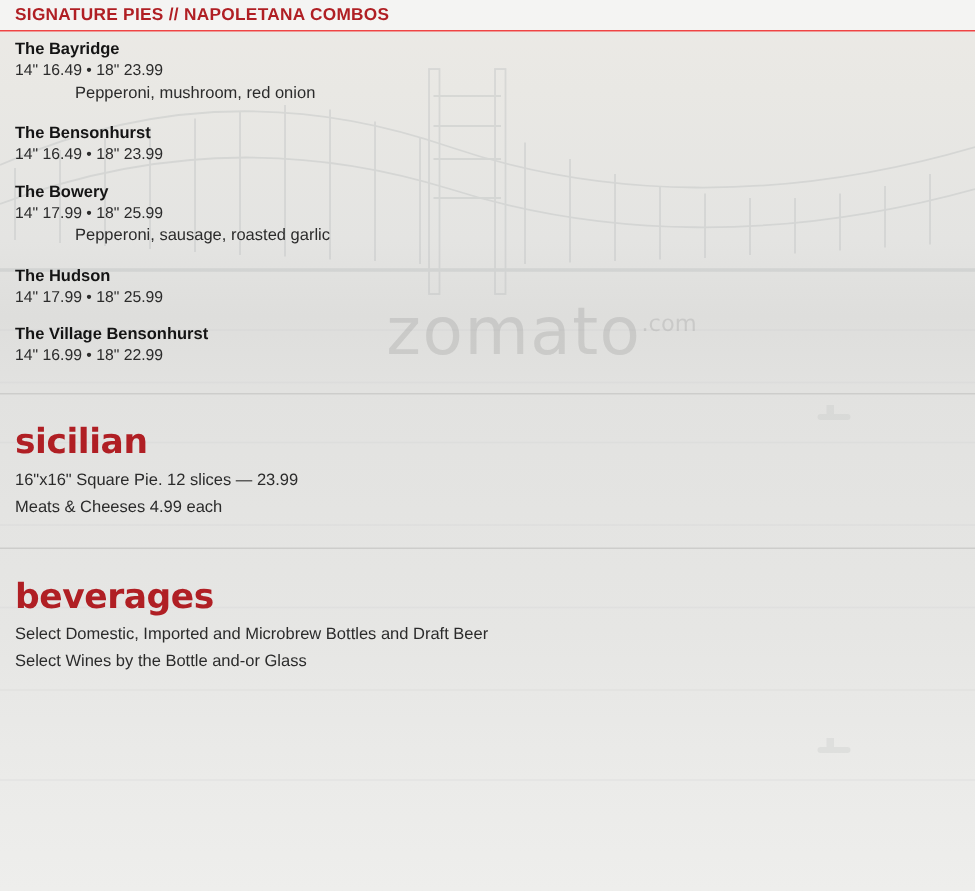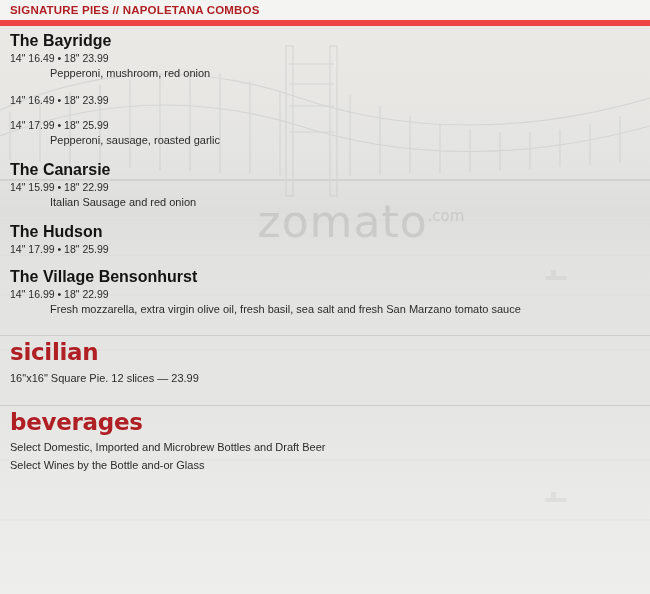--- a/index.html
+++ b/index.html
@@ -73,33 +73,33 @@
     position: relative;
     z-index: 2;
   }
 
   .sig-header {
     font-size: 11.5px;
     font-weight: bold;
     color: #b01f24;
     letter-spacing: .2px;
     padding: 4px 10px 4px 10px;
-    border-bottom: 6px solid #ef4444;
+    border-bottom: 1px solid #ef4444;
     background: rgba(246,246,244,.85);
   }
 
   .pies {
     padding: 6px 10px 4px 10px;
   }
 
   .pie {
     margin-bottom: 13px;
   }
   .pie-name {
-    font-size: 16px;
+    font-size: 11px;
     font-weight: bold;
     color: #141414;
     margin-bottom: 2px;
   }
   .pie-prices {
     font-size: 10.5px;
     color: #2b2b2b;
     margin-bottom: 2px;
   }
   .pie-desc {
@@ -114,21 +114,21 @@
     background: #cdcdcb;
     margin: 2px 0 0 0;
   }
 
   .big-heading {
     font-size: 23px;
     font-weight: bold;
     color: #b01f24;
     letter-spacing: -.3px;
     line-height: 1.05;
-    margin: 4px 0 6px 10px;
+    margin: 20px 0 6px 10px;
     font-family: "DejaVu Sans", sans-serif;
   }
 
   .block {
     padding: 0 10px;
   }
   .block p {
     margin: 0 0 3px 0;
     font-size: 11px;
     line-height: 1.38;
@@ -178,52 +178,49 @@
 
   <div class="pies">
 
     <div class="pie">
       <div class="pie-name">The Bayridge</div>
       <div class="pie-prices">14"  16.49 • 18"  23.99</div>
       <div class="pie-desc">Pepperoni, mushroom, red onion</div>
     </div>
 
     <div class="pie">
+      <div class="pie-name">The Bensonhurst</div>
       <div class="pie-prices">14"  16.49 • 18"  23.99</div>
     </div>
 
     <div class="pie">
+      <div class="pie-name">The Bowery</div>
       <div class="pie-prices">14"  17.99 • 18"  25.99</div>
       <div class="pie-desc">Pepperoni, sausage, roasted garlic</div>
     </div>
 
-    <div class="pie">
-      <div class="pie-name">The Canarsie</div>
-      <div class="pie-prices">14"  15.99 • 18"  22.99</div>
-      <div class="pie-desc">Italian Sausage and red onion</div>
-    </div>
 
     <div class="pie">
       <div class="pie-name">The Hudson</div>
       <div class="pie-prices">14"  17.99 • 18"  25.99</div>
     </div>
 
     <div class="pie">
       <div class="pie-name">The Village Bensonhurst</div>
       <div class="pie-prices">14"  16.99 • 18"  22.99</div>
-      <div class="pie-desc">Fresh mozzarella, extra virgin olive oil, fresh basil, sea salt and fresh San Marzano tomato sauce</div>
     </div>
 
   </div>
 
   <div class="rule"></div>
 
   <div class="big-heading">sicilian</div>
   <div class="block">
     <p>16"x16" Square Pie. 12 slices — 23.99</p>
+    <p>Meats &amp; Cheeses 4.99 each</p>
   </div>
 
   <div class="spacer-md"></div>
   <div class="rule"></div>
 
   <div class="big-heading">beverages</div>
   <div class="block">
     <p>Select Domestic, Imported and Microbrew Bottles and Draft Beer</p>
     <p>Select Wines by the Bottle and-or Glass</p>
   </div>

